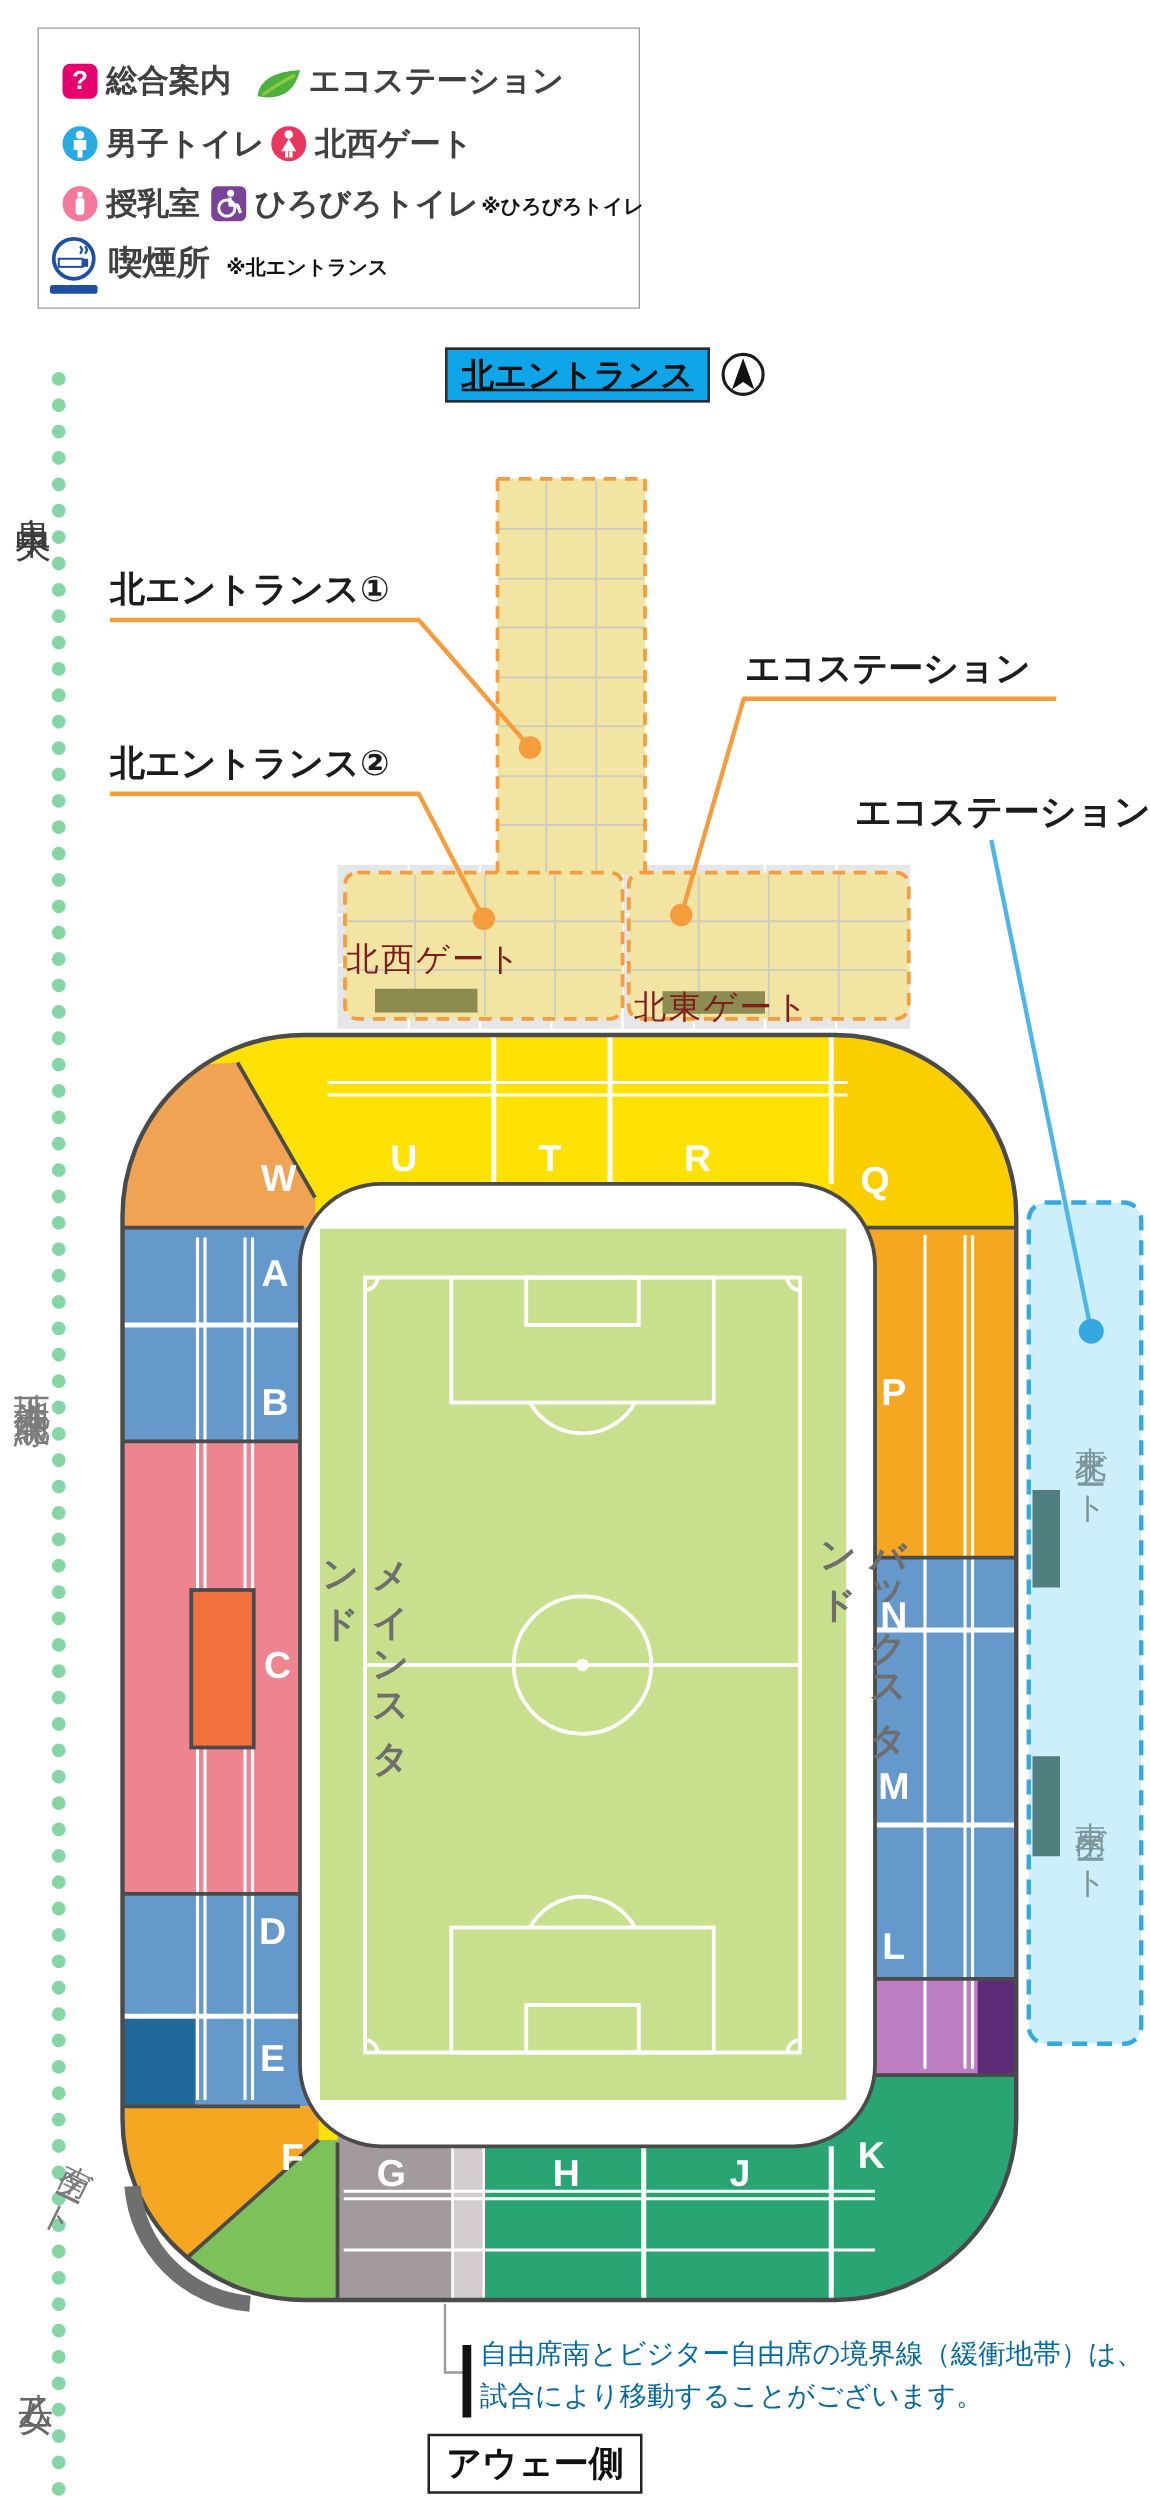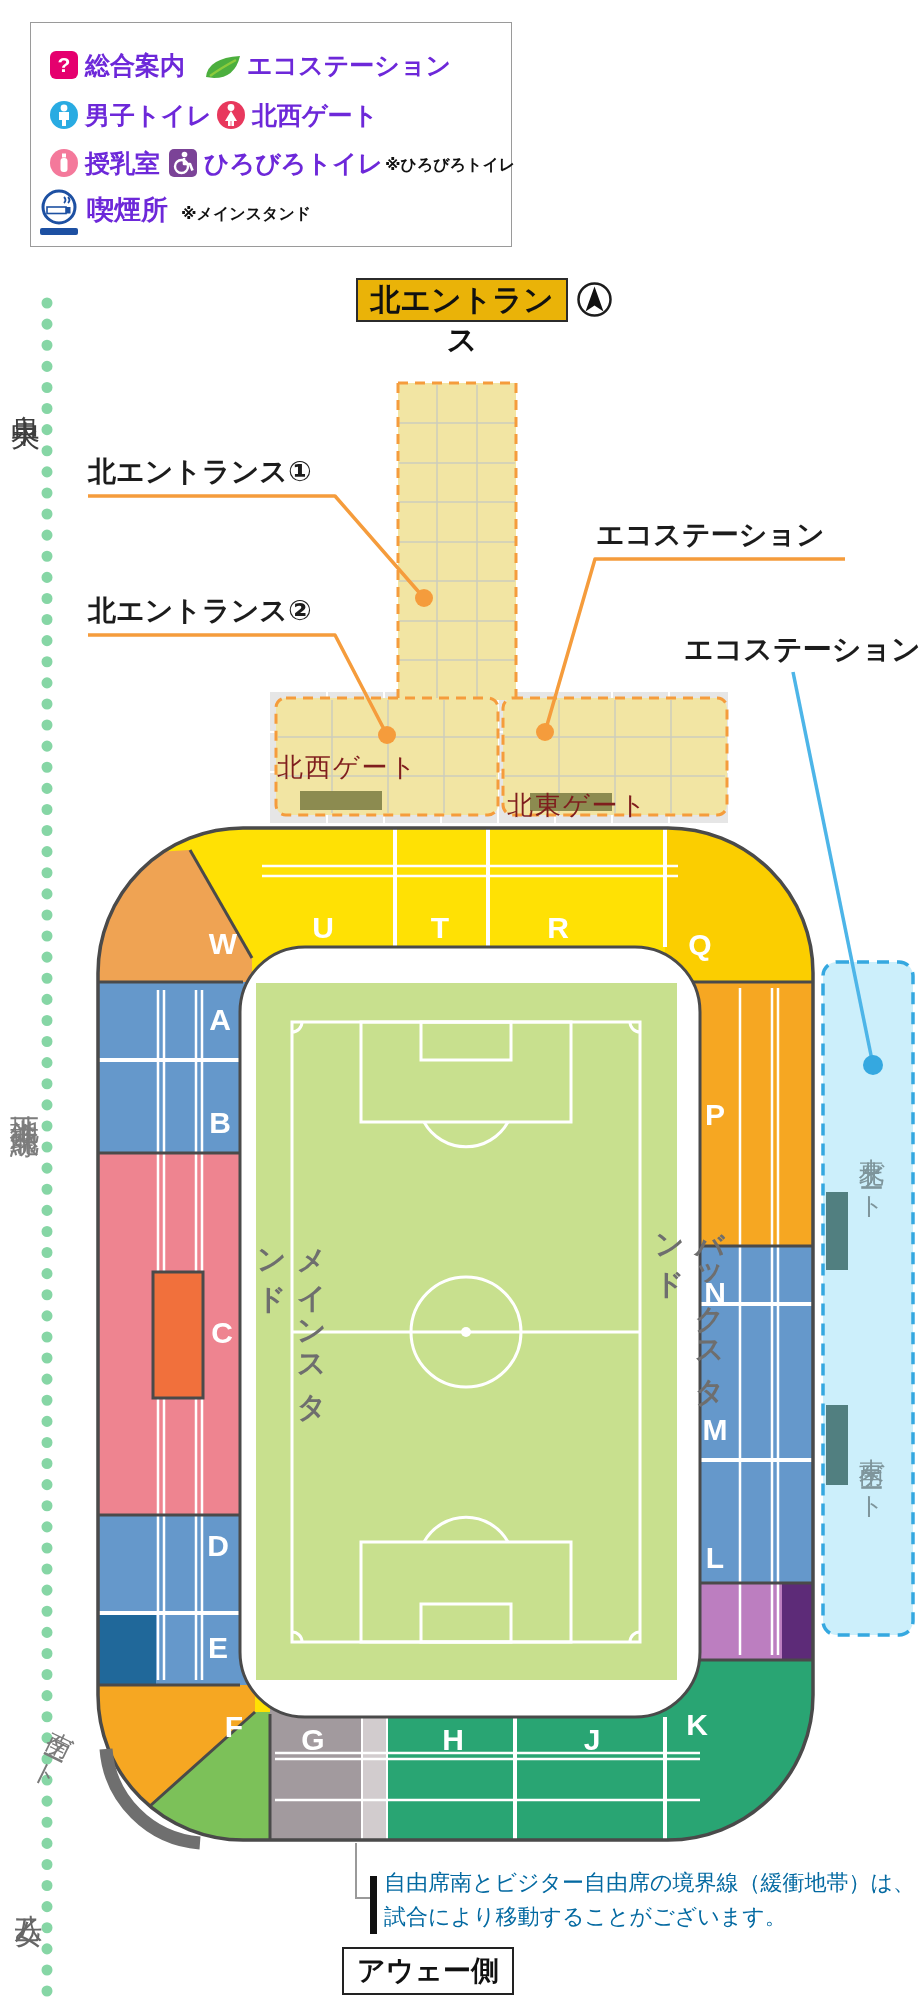--- a/index.html
+++ b/index.html
@@ -3,29 +3,29 @@
 <meta charset="utf-8">
 <style>
   html,body{margin:0;padding:0;}
   body{width:920px;height:2000px;position:relative;background:#fff;
        font-family:"Liberation Sans","DejaVu Sans",sans-serif;overflow:hidden;}
   .abs{position:absolute;}
   #map-svg{position:absolute;left:0;top:0;}
   .vtext{writing-mode:vertical-rl;text-orientation:upright;letter-spacing:3px;}
   
   .legend{left:30px;top:22px;width:480px;height:223px;border:1px solid #9a9a9a;background:#fff;}
-  .legend .lbl{position:absolute;font-size:25px;font-weight:700;color:#6d28d9;line-height:30px;white-space:nowrap;}
+  .legend .lbl{position:absolute;font-size:25px;font-weight:700;color:#404040;line-height:30px;white-space:nowrap;}
   .legend .note{position:absolute;font-size:16px;font-weight:700;color:#111;white-space:nowrap;}
   .ic{position:absolute;width:28px;height:28px;}
   .ic svg{position:absolute;left:0;top:0;}
   .icq{background:#e5006e;border-radius:6px;color:#fff;font-size:21px;font-weight:700;text-align:center;line-height:28px;}
   .circ{border-radius:50%;}
   
-  .hdr-box{left:356px;top:278px;width:208px;height:40px;border:2px solid #2b2b2b;background:#eab308;
-           font-size:30px;font-weight:600;color:#111;text-align:center;line-height:40px;}
+  .hdr-box{left:356px;top:278px;width:208px;height:40px;border:2px solid #2b2b2b;background:#0ea5e9;
+           font-size:26px;font-weight:600;color:#111;text-align:center;line-height:40px;text-decoration:underline;}
   
   .ent{position:absolute;font-size:28px;font-weight:700;color:#1c1c1c;white-space:nowrap;}
   
   .gatelbl{position:absolute;font-size:26px;color:#7f1d1d;letter-spacing:2px;white-space:nowrap;}
   
   .cyanlbl{position:absolute;font-size:25px;color:#7e959b;}
   
   .raillbl{position:absolute;color:#555;}
   
   .standlbl{position:absolute;font-size:29px;color:#6e6e6e;font-weight:600;}
@@ -269,21 +269,21 @@
   <div class="ic" style="left:6px;top:164px;width:48px;height:50px;">
     <svg width="48" height="50">
       <circle cx="22" cy="20" r="16" fill="#fff" stroke="#1D50A2" stroke-width="3"></circle>
       <rect x="10" y="20" width="19" height="6.5" fill="#fff" stroke="#1D50A2" stroke-width="1.6"></rect>
       <rect x="29" y="20" width="4.5" height="6.5" fill="#1D50A2"></rect>
       <path d="M27,16 q3,-3 0,-6 M31,16 q3,-3 0,-6" fill="none" stroke="#1D50A2" stroke-width="1.8"></path>
       <rect x="3" y="41" width="38" height="7" rx="2" fill="#1D50A2"></rect>
     </svg>
   </div>
   <div class="lbl" style="left:56px;top:172px;font-size:27px;">喫煙所</div>
-  <div class="note" style="left:150px;top:181px;">※メインスタンド</div>
+  <div class="note" style="left:150px;top:181px;">※北エントランス</div>
 </div>
 
 <div class="abs hdr-box">北エントランス</div>
 <div class="abs" style="left:576px;top:281px;">
   <svg width="37" height="37">
       <circle cx="18.5" cy="18.5" r="16" fill="#fff" stroke="#1c1c1c" stroke-width="2.5"></circle>
       <polygon points="18.5,5.5 27.5,30.5 18.5,24.5 9.5,30.5" fill="#111"></polygon>
     </svg>
 </div>
 

